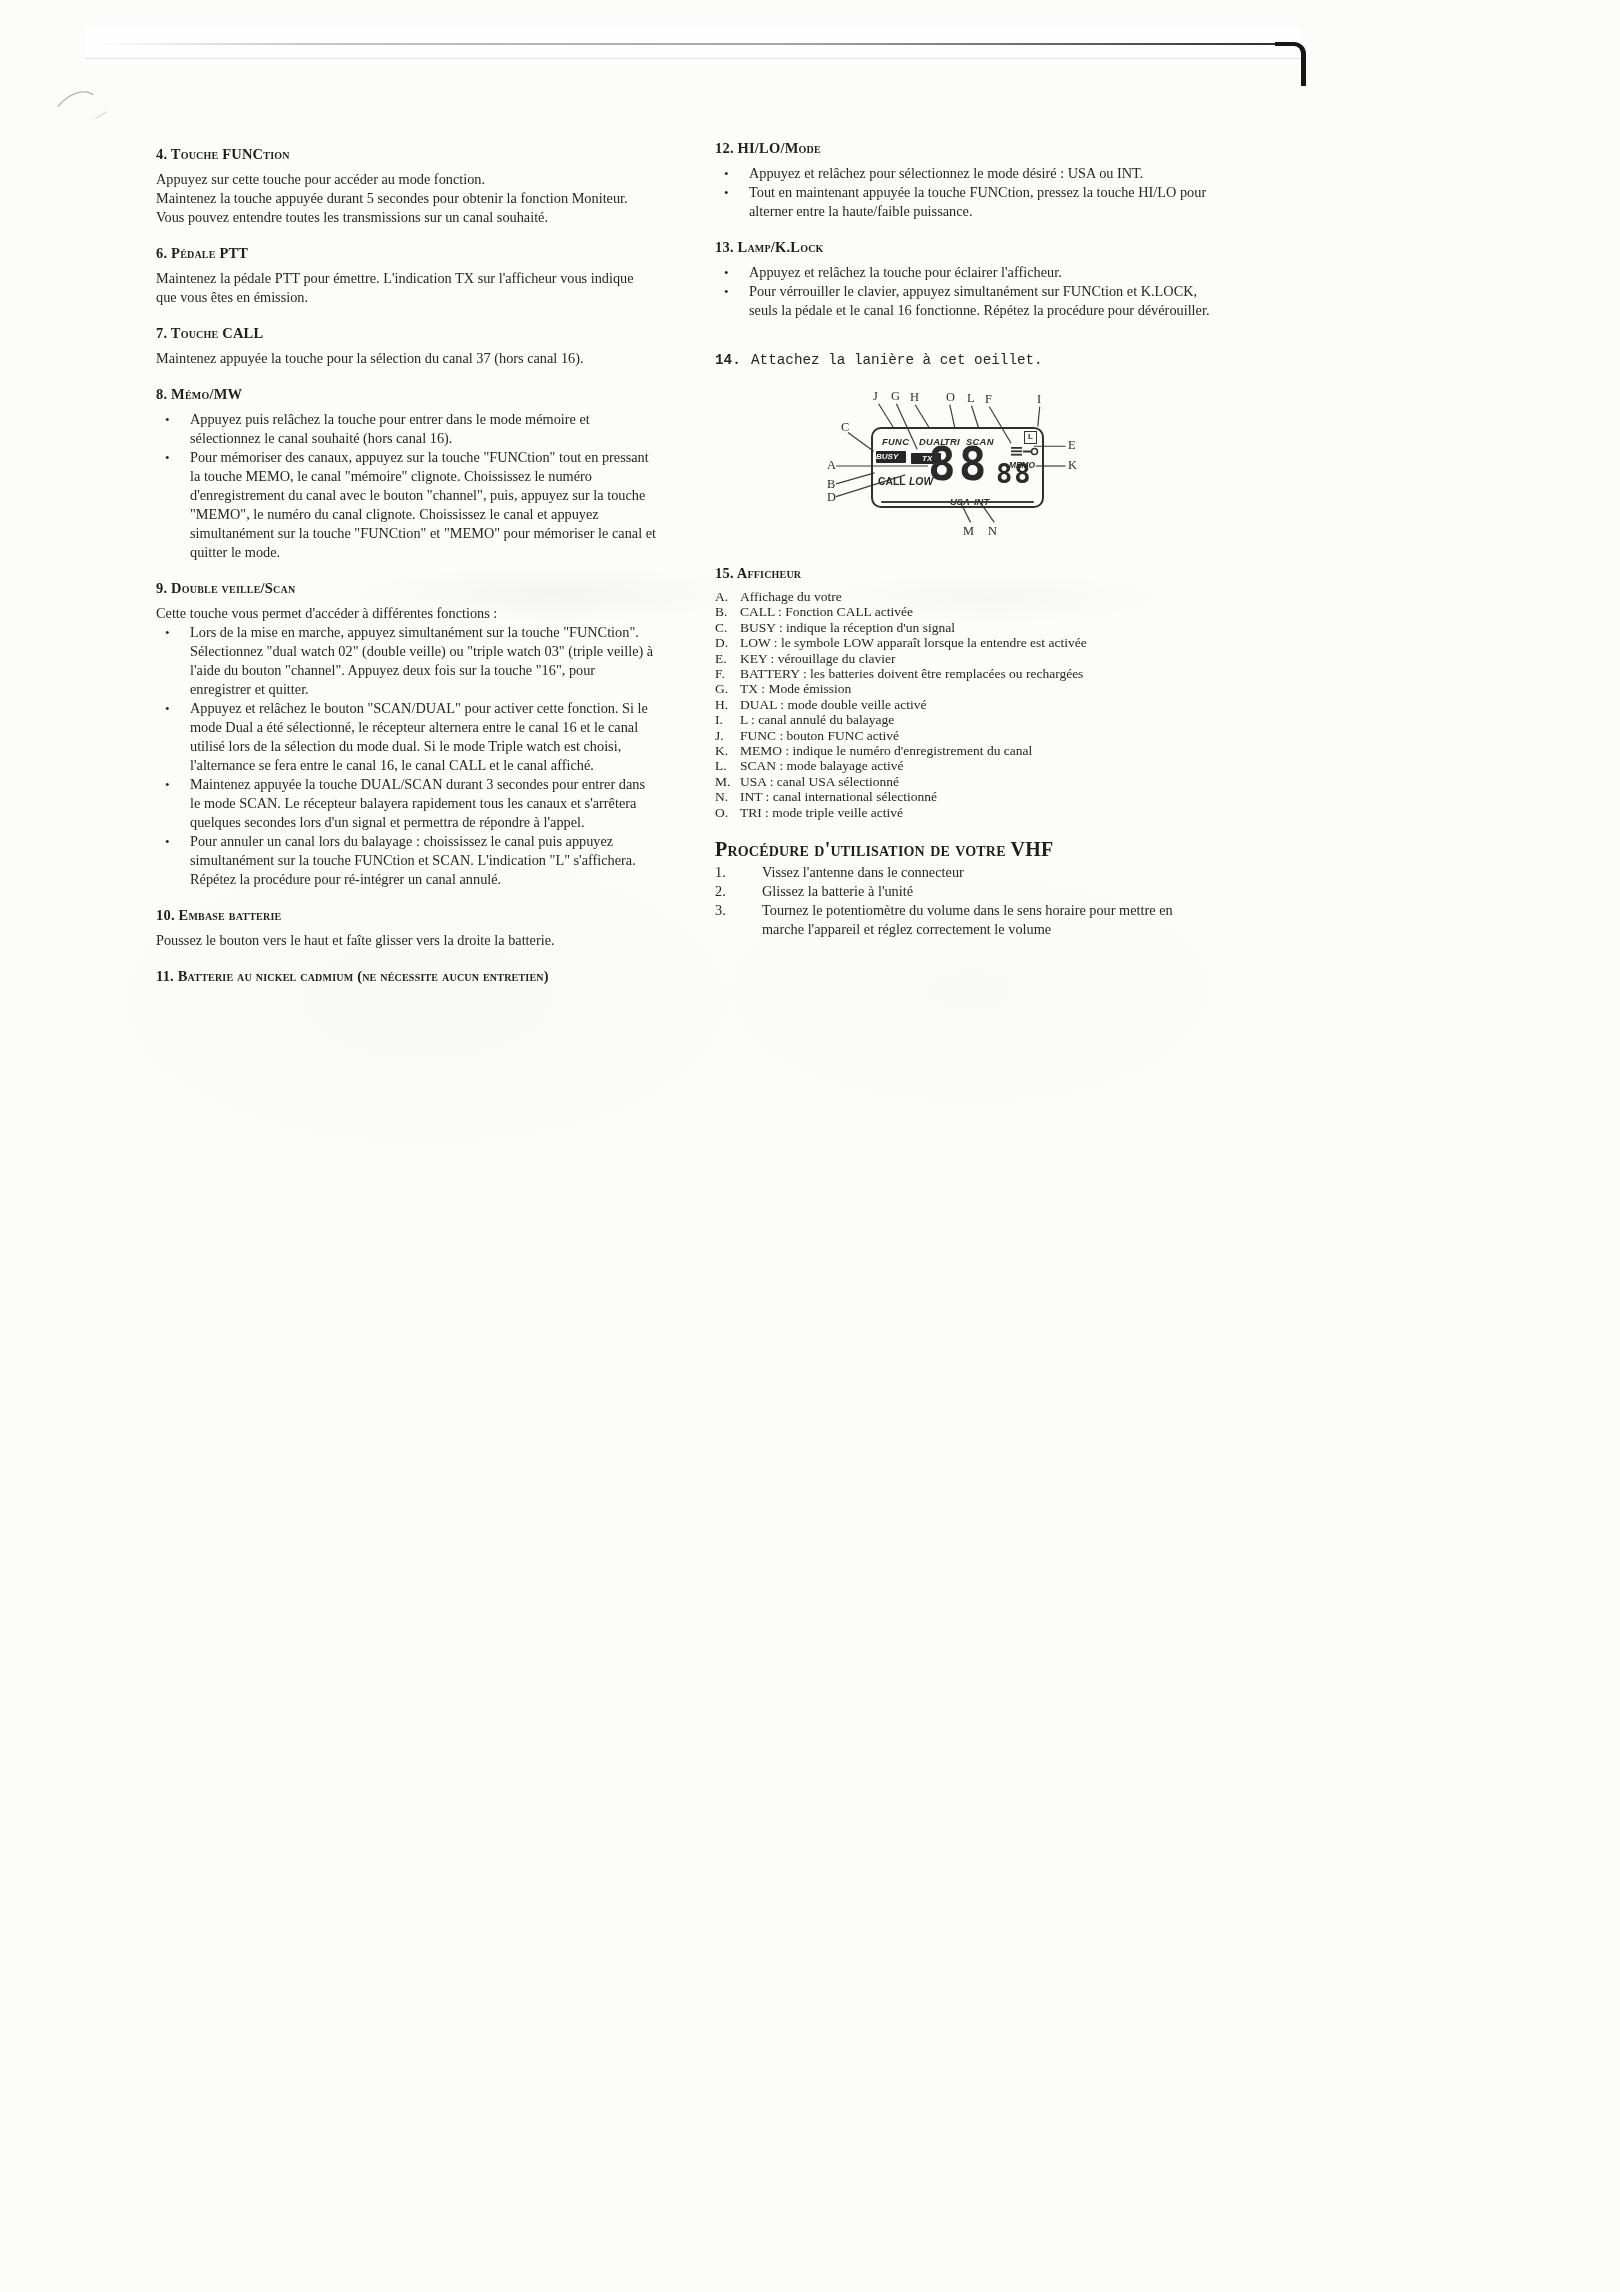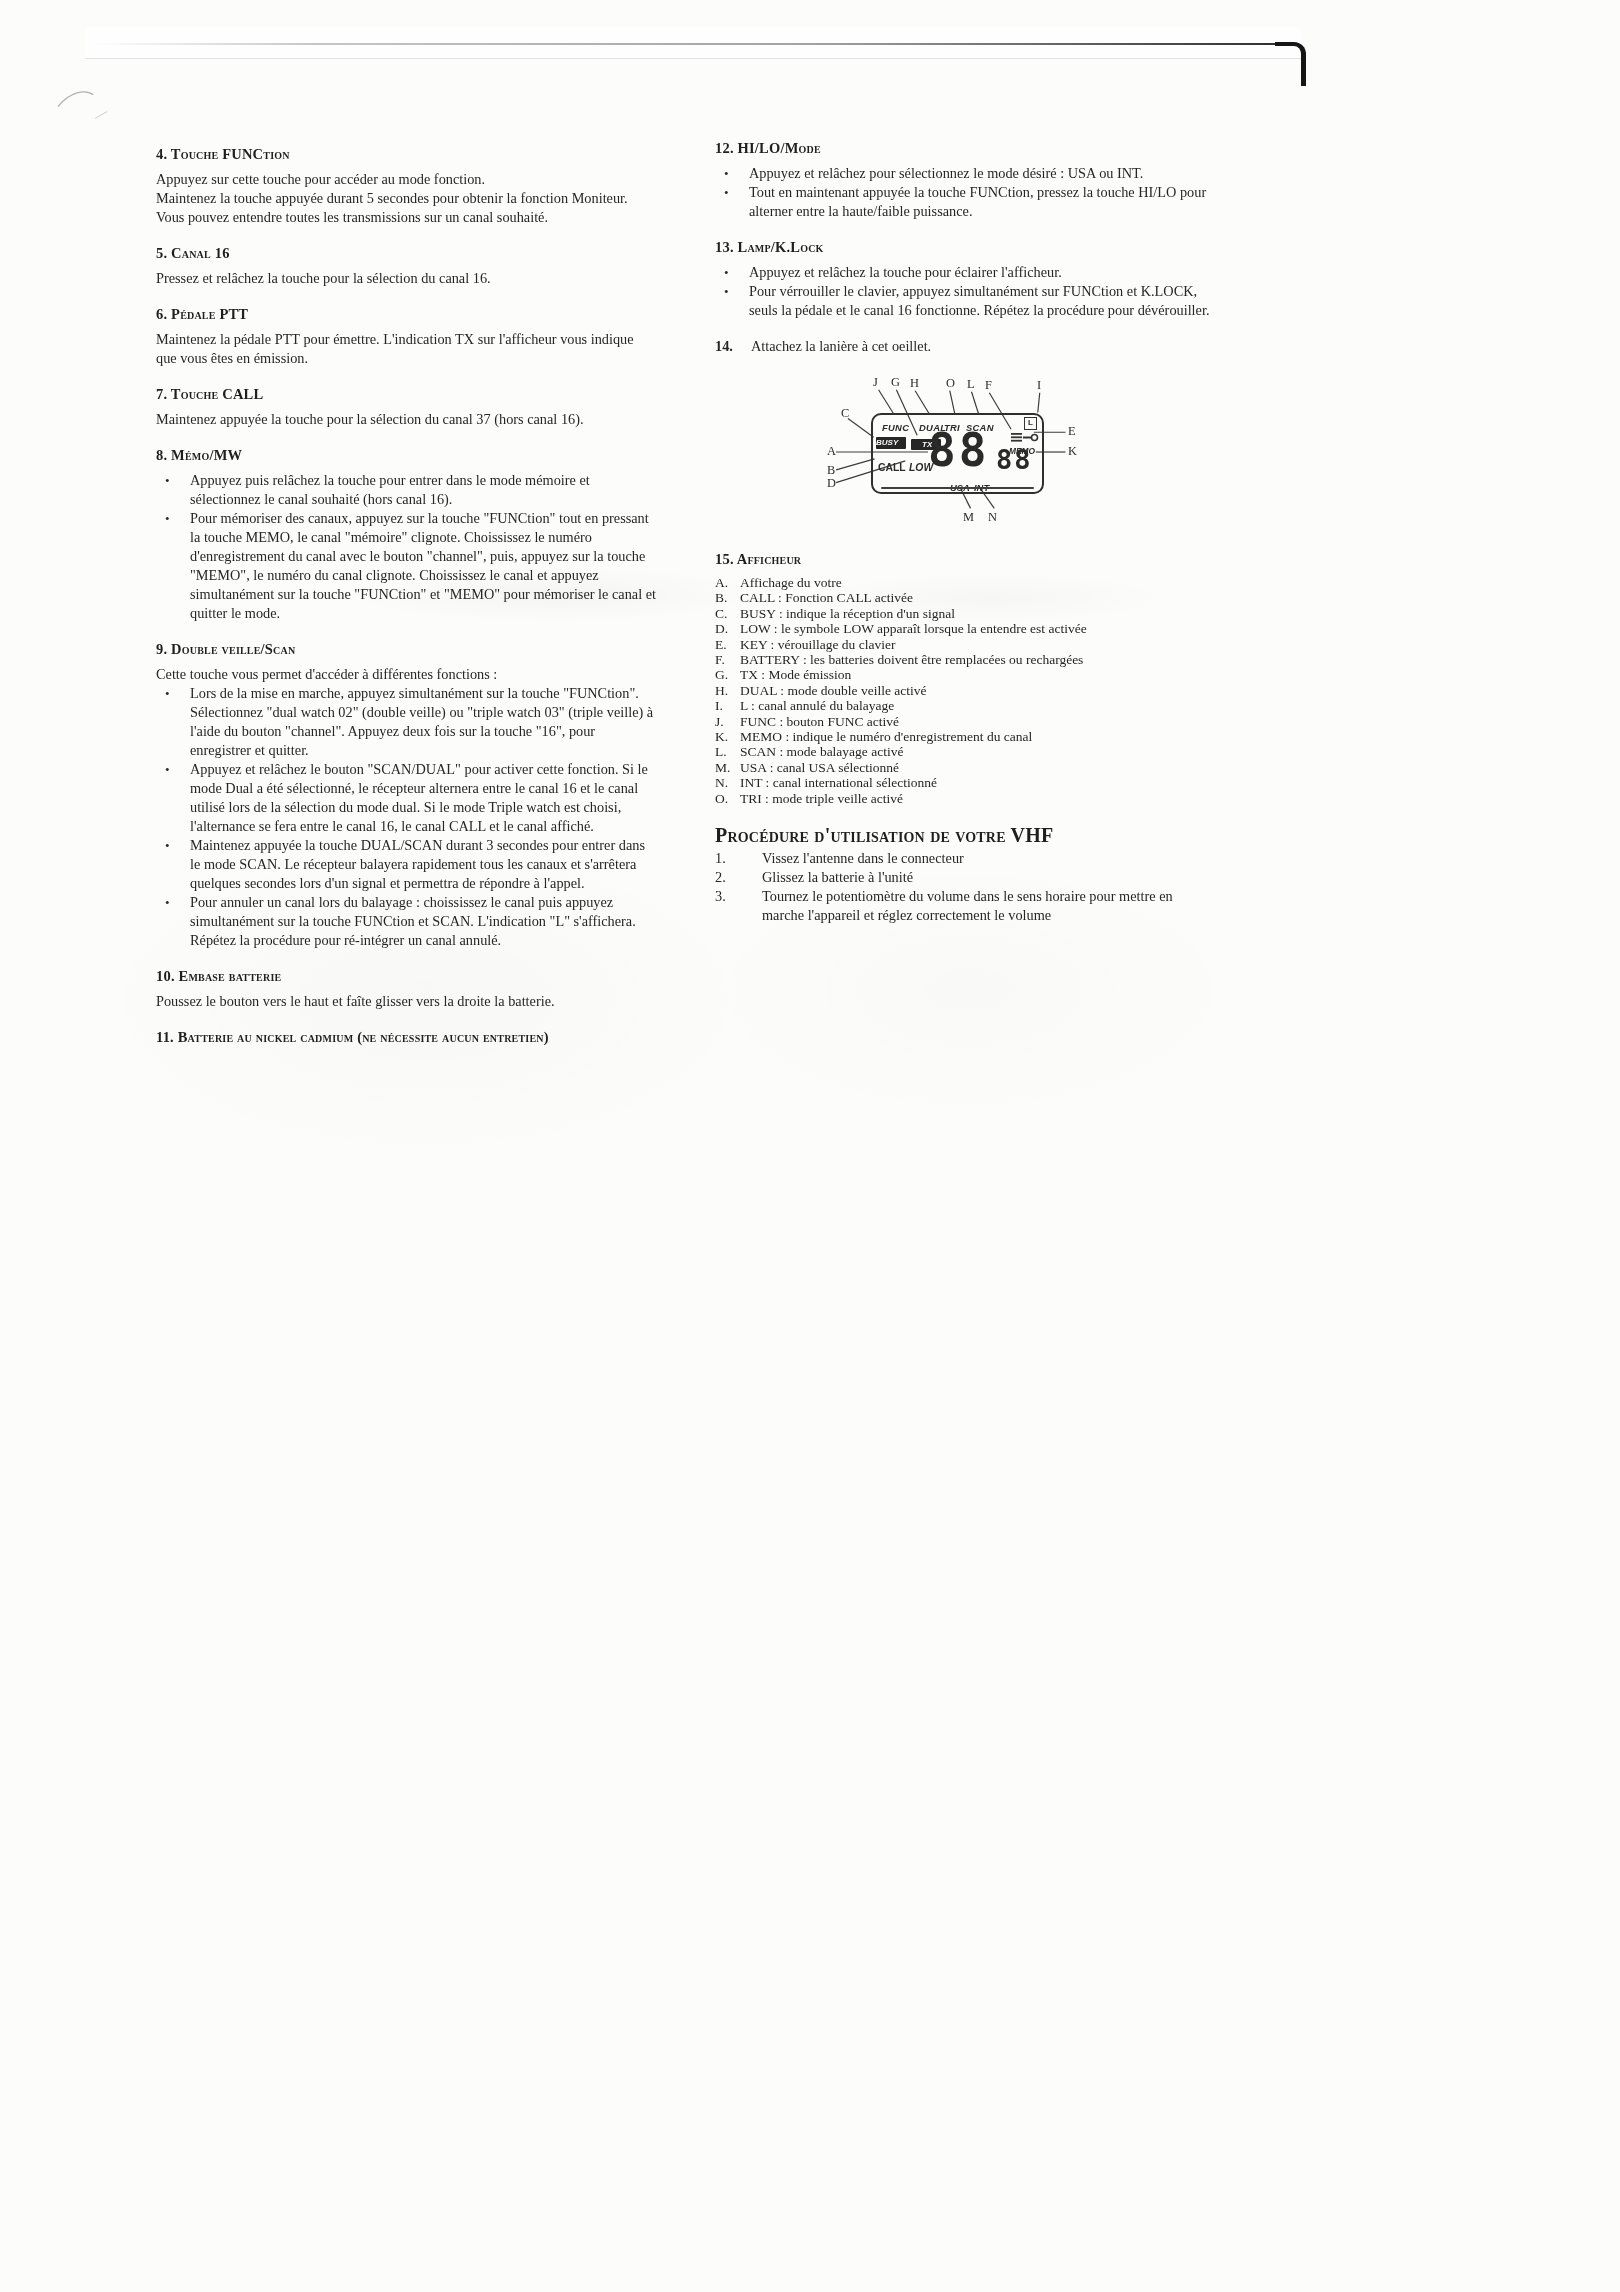--- a/index.html
+++ b/index.html
@@ -27,21 +27,21 @@
   .col-left{left:156px;top:145px;}
   .col-right{left:715px;top:139px;}
   h3{font-size:14.5px;line-height:19px;margin:17px 0 6px 0;font-weight:bold;
      font-variant:small-caps;letter-spacing:0.2px;color:#1f1f1f;}
   .first h3{margin-top:0;}
   p{margin:0;}
   .bullet{display:flex;margin:0;}
   .b-dot{width:34px;padding-left:9px;box-sizing:border-box;}
   .b-dot::before{content:"\2022";font-size:13px;}
   .b-text{flex:1;}
-  .numline{display:flex;margin-top:17px;}
+  .numline{display:flex;margin-top:31px;font-family:Liberation Mono, monospace;}
   .numline .n{width:36px;font-weight:bold;}
   .numline .t{flex:1;}
 
   
   .disp{font-size:13.5px;line-height:15.4px;margin-top:4px;}
   .disp-row{display:flex;}
   .disp-letter{width:25px;}
   .disp-text{flex:1;}
 
   
@@ -93,24 +93,20 @@
   </svg>
 
   <div class="col col-left">
 
     <section class="first">
       <h3>4. Touche FUNCtion</h3>
       <p>Appuyez sur cette touche pour accéder au mode fonction.</p>
       <p>Maintenez la touche appuyée durant 5 secondes pour obtenir la fonction Moniteur. Vous pouvez entendre toutes les transmissions sur un canal souhaité.</p>
     </section>
 
-    <section>
-      <h3>5. Canal 16</h3>
-      <p>Pressez et relâchez la touche pour la sélection du canal 16.</p>
-    </section>
 
     <section>
       <h3>6. Pédale PTT</h3>
       <p>Maintenez la pédale PTT pour émettre. L'indication TX sur l'afficheur vous indique que vous êtes en émission.</p>
     </section>
 
     <section>
       <h3>7. Touche CALL</h3>
       <p>Maintenez appuyée la touche pour la sélection du canal 37 (hors canal 16).</p>
     </section>

